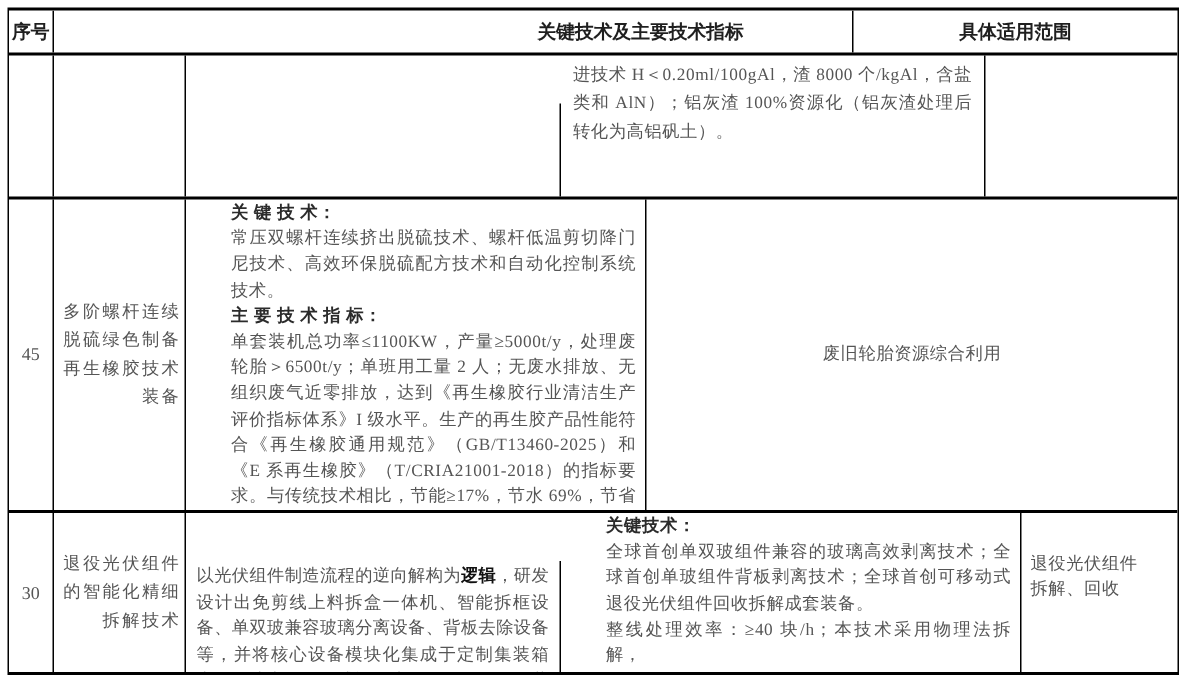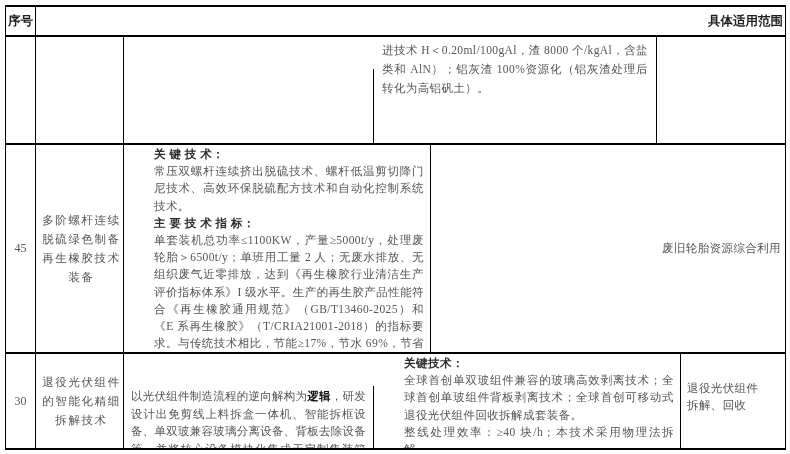--- a/index.html
+++ b/index.html
@@ -8,40 +8,40 @@
     font-family:"Liberation Serif","DejaVu Serif",serif;color:#555;
   }
   .doc-table{
     position:absolute;left:5px;top:5px;width:781px;height:445px;
     border:1px solid #000;border-top-width:2px;border-bottom-width:2px;
     display:flex;flex-direction:column;overflow:hidden;box-sizing:border-box;background:#fff;
   }
   .trow{display:flex;border-bottom:2px solid #000;box-sizing:border-box;flex:0 0 auto;min-height:0;}
   .trow:last-child{border-bottom:none;flex:1 1 auto;}
   .cell{border-right:1px solid #000;box-sizing:border-box;overflow:hidden;position:relative;}
-  .cell:last-child{border-right:none;justify-content:flex-end;}
+  .cell:last-child{border-right:none;}
   .c1{width:30px;flex:0 0 30px;}
   .c2{width:88px;flex:0 0 88px;}
   .c3{width:250px;flex:0 0 250px;margin-top:32px;}
   .c4{width:283px;flex:0 0 283px;}
   .c5{flex:1 1 auto;}
   .row-header{height:30px;}
-  .row-carry{height:108px;}
+  .row-carry{height:96px;}
   .row-29{height:209px;}
   
   .hcell{
     display:flex;align-items:center;justify-content:center;text-align:center;
     font-weight:bold;color:#1f1f1f;font-size:12.5px;line-height:14px;padding:0 2px;
   }
   
   .vcenter{display:flex;align-items:center;justify-content:center;}
   .serial{font-size:12px;color:#555;text-align:center;}
   .name-text{
     font-size:11.5px;line-height:19px;letter-spacing:1.6px;color:#555;
-    white-space:pre-line;text-align:center;padding-left:4px;
+    white-space:pre-line;text-align:right;padding-left:4px;
   }
   .para{font-size:11.5px;color:#555;text-align:justify;}
   .carry-text{line-height:19px;padding:4px 8px 0 8px;letter-spacing:0.4px;}
   .intro29{line-height:21.5px;padding:0 6px;letter-spacing:0.2px;}
   .intro30{line-height:17.5px;padding:2px 7px 0 7px;letter-spacing:0.2px;}
   .tech-pad{padding:1px 6px 0 6px;margin-left:24px;}
   .tech-label{
     font-weight:bold;color:#2b2b2b;font-size:11.5px;line-height:17.2px;
     text-align:left;letter-spacing:0.5px;
   }
@@ -59,20 +59,23 @@
 
 <div class="page">
   <div class="doc-table">
 
     <div class="trow row-header">
       <div class="cell c1 hcell">
         <span>序号</span>
       </div>
       <div class="cell c3 hcell">
         <span>技术装备简介</span>
+      </div>
+      <div class="cell c4 hcell">
+        <span>关键技术及主要技术指标</span>
       </div>
       <div class="cell c5 hcell">
         <span>具体适用范围</span>
       </div>
     </div>
 
     <div class="trow row-carry">
       <div class="cell c1"></div>
       <div class="cell c2"></div>
       <div class="cell c3"></div>

